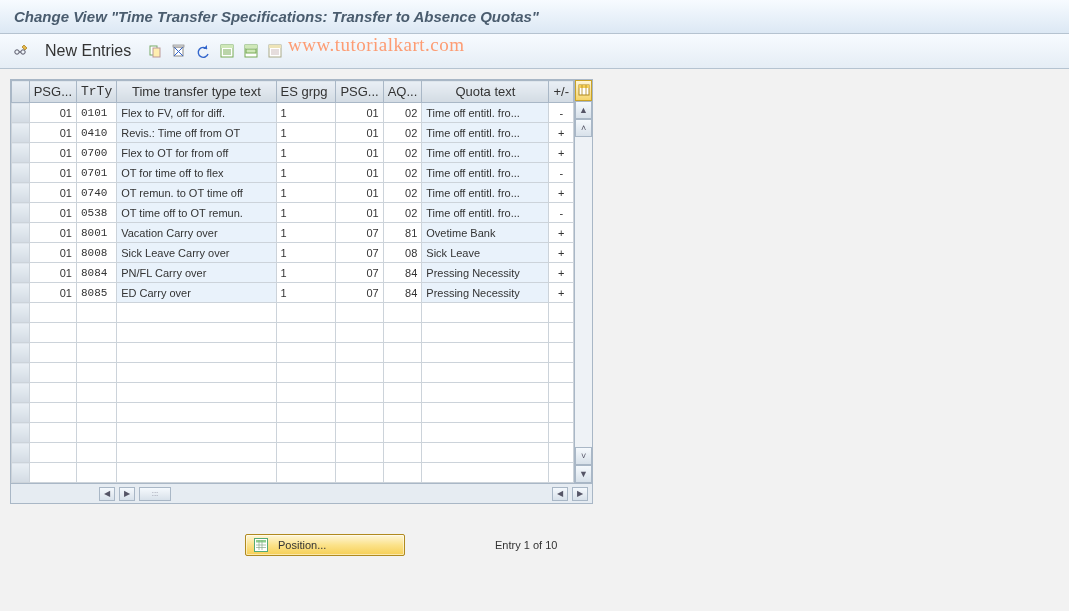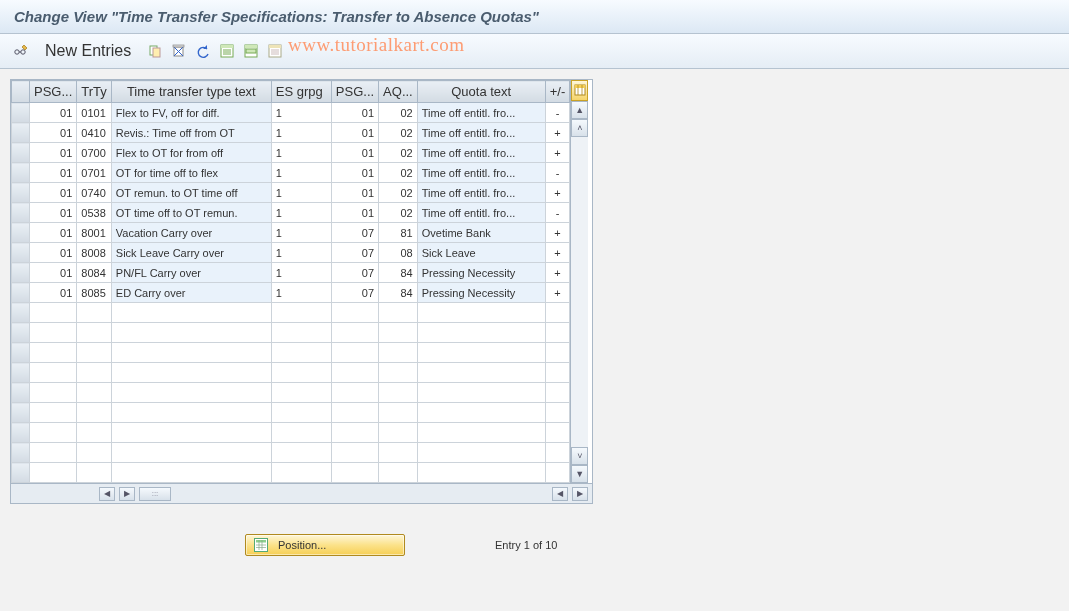--- a/index.html
+++ b/index.html
@@ -96,21 +96,21 @@
       font-size: 11px;
       white-space: nowrap;
       overflow: hidden;
       background: #fff;
     }
     .rowsel {
       background: linear-gradient(to bottom, #e9eff5 0%, #d3dbe3 100%) !important;
       width: 18px;
     }
     .c-psg { width: 32px; text-align: right; }
-    .c-trty { width: 32px; }
+    .c-trty { width: 32px; font-family: Liberation Mono, monospace; }
     .c-txt { width: 160px; background: #e9f2fb !important; }
     .c-es  { width: 60px; margin-top: 40px; }
     .c-psg2{ width: 34px; text-align: right; }
     .c-aq  { width: 30px; text-align: right; }
     .c-qt  { width: 128px; background: #e9f2fb !important; }
     .c-pm  { width: 22px; text-align: center; }
     .tbl th.c-txt, .tbl th.c-qt { background: linear-gradient(to bottom, #e9eff5 0%, #d3dbe3 100%) !important; text-align: center; }
     .empty-row td.cell { background: #fff; }
     .empty-row td.c-txt, .empty-row td.c-qt { background: #fff !important; }
 

